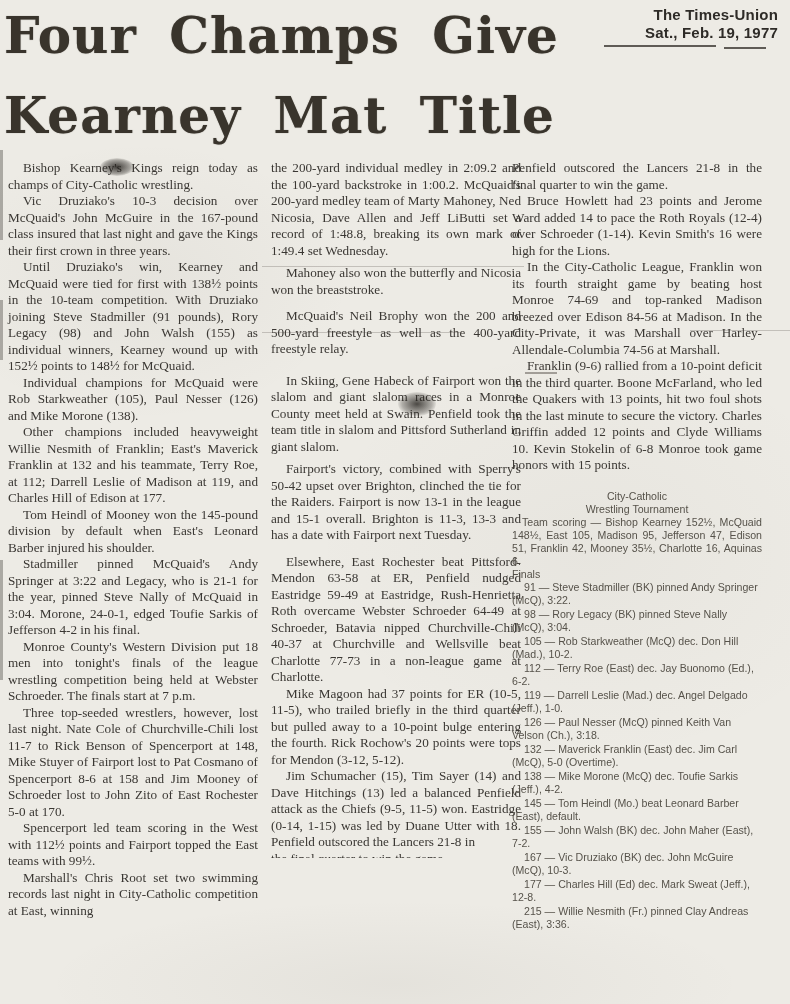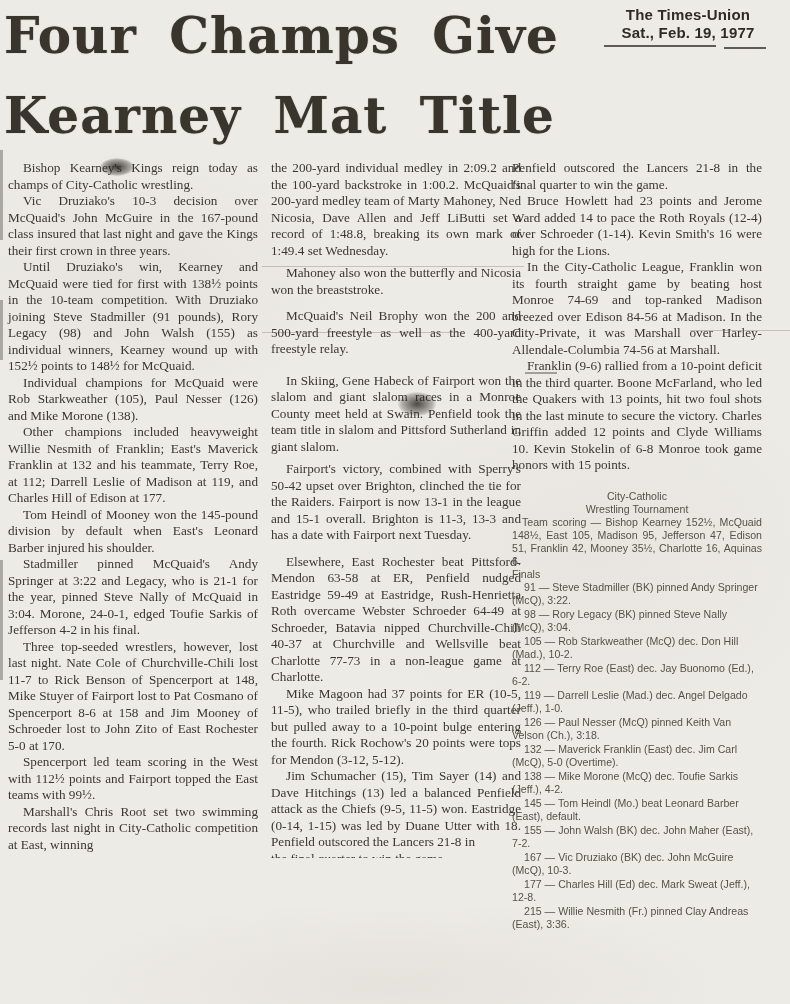--- a/index.html
+++ b/index.html
@@ -27,21 +27,21 @@
     word-spacing:14px;
     color:#39342c;
     text-shadow:0 0 1px rgba(52,48,40,0.55);
     white-space:nowrap;
   }
   
   .masthead{
     position:absolute;left:598px;top:6px;width:180px;
     font-family:"Liberation Sans", sans-serif;
     font-weight:700;font-size:15px;line-height:18px;
-    text-align:center;color:#2e2b27;
+    text-align:right;color:#2e2b27;
     letter-spacing:0.2px;
   }
   .rule{position:absolute;height:2px;background:#45423d;opacity:0.85;}
   .rule-1{left:604px;top:45px;width:112px;}
   .rule-2{left:724px;top:47px;width:42px;}
   
   .col{
     position:absolute;top:160px;width:250px;
     font-size:13.2px;line-height:16.5px;
     text-align:justify;
@@ -101,20 +101,21 @@
   <div class="rule rule-2"></div>
 
   <div class="col col-1">
     <p class="ind">Bishop Kearney's Kings reign today as champs of City-Catholic wrestling.</p>
     <p class="ind">Vic Druziako's 10-3 decision over McQuaid's John McGuire in the 167-pound class insured that last night and gave the Kings their first crown in three years.</p>
     <p class="ind">Until Druziako's win, Kearney and McQuaid were tied for first with 138½ points in the 10-team competition. With Druziako joining Steve Stadmiller (91 pounds), Rory Legacy (98) and John Walsh (155) as individual winners, Kearney wound up with 152½ points to 148½ for McQuaid.</p>
     <p class="ind">Individual champions for McQuaid were Rob Starkweather (105), Paul Nesser (126) and Mike Morone (138).</p>
     <p class="ind">Other champions included heavyweight Willie Nesmith of Franklin; East's Maverick Franklin at 132 and his teammate, Terry Roe, at 112; Darrell Leslie of Madison at 119, and Charles Hill of Edison at 177.</p>
     <p class="ind">Tom Heindl of Mooney won the 145-pound division by default when East's Leonard Barber injured his shoulder.</p>
     <p class="ind">Stadmiller pinned McQuaid's Andy Springer at 3:22 and Legacy, who is 21-1 for the year, pinned Steve Nally of McQuaid in 3:04. Morone, 24-0-1, edged Toufie Sarkis of Jefferson 4-2 in his final.</p>
+    <p class="ind">Monroe County's Western Division put 18 men into tonight's finals of the league wrestling competition being held at Webster Schroeder. The finals start at 7 p.m.</p>
     <p class="ind">Three top-seeded wrestlers, however, lost last night. Nate Cole of Churchville-Chili lost 11-7 to Rick Benson of Spencerport at 148, Mike Stuyer of Fairport lost to Pat Cosmano of Spencerport 8-6 at 158 and Jim Mooney of Schroeder lost to John Zito of East Rochester 5-0 at 170.</p>
     <p class="ind">Spencerport led team scoring in the West with 112½ points and Fairport topped the East teams with 99½.</p>
     <p class="ind">Marshall's Chris Root set two swimming records last night in City-Catholic competition at East, winning</p>
   </div>
 
   <div class="col col-2">
     <p>the 200-yard individual medley in 2:09.2 and the 100-yard backstroke in 1:00.2. McQuaid's 200-yard medley team of Marty Mahoney, Ned Nicosia, Dave Allen and Jeff LiButti set a record of 1:48.8, breaking its own mark of 1:49.4 set Wednesday.</p>
     <p class="ind g-sm">Mahoney also won the butterfly and Nicosia won the breaststroke.</p>
     <p class="ind g-md">McQuaid's Neil Brophy won the 200 and 500-yard freestyle as well as the 400-yard freestyle relay.</p>
     <p class="ind g-lg">In Skiing, Gene Habeck of Fairport won the slalom and giant slalom races in a Monroe County meet held at Swain. Penfield took the team title in slalom and Pittsford Sutherland in giant slalom.</p>

